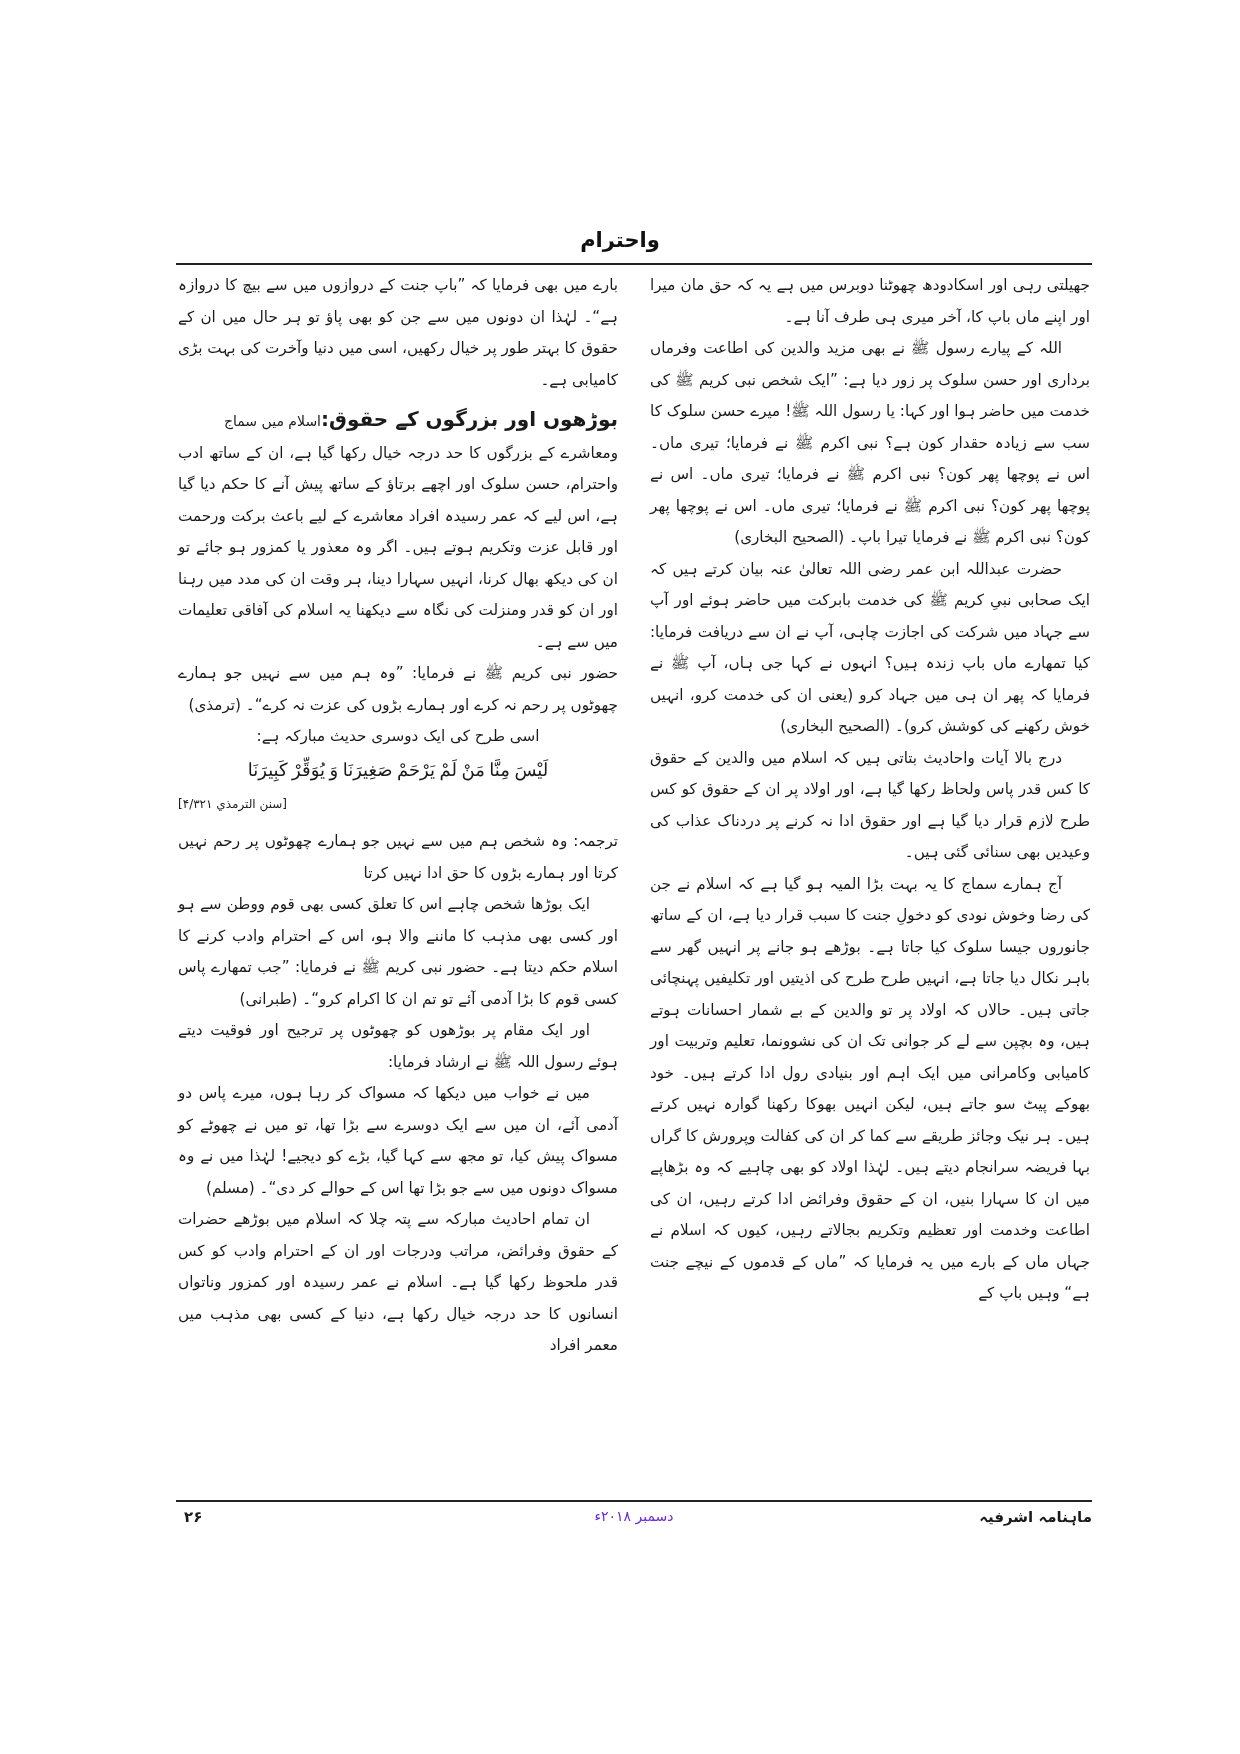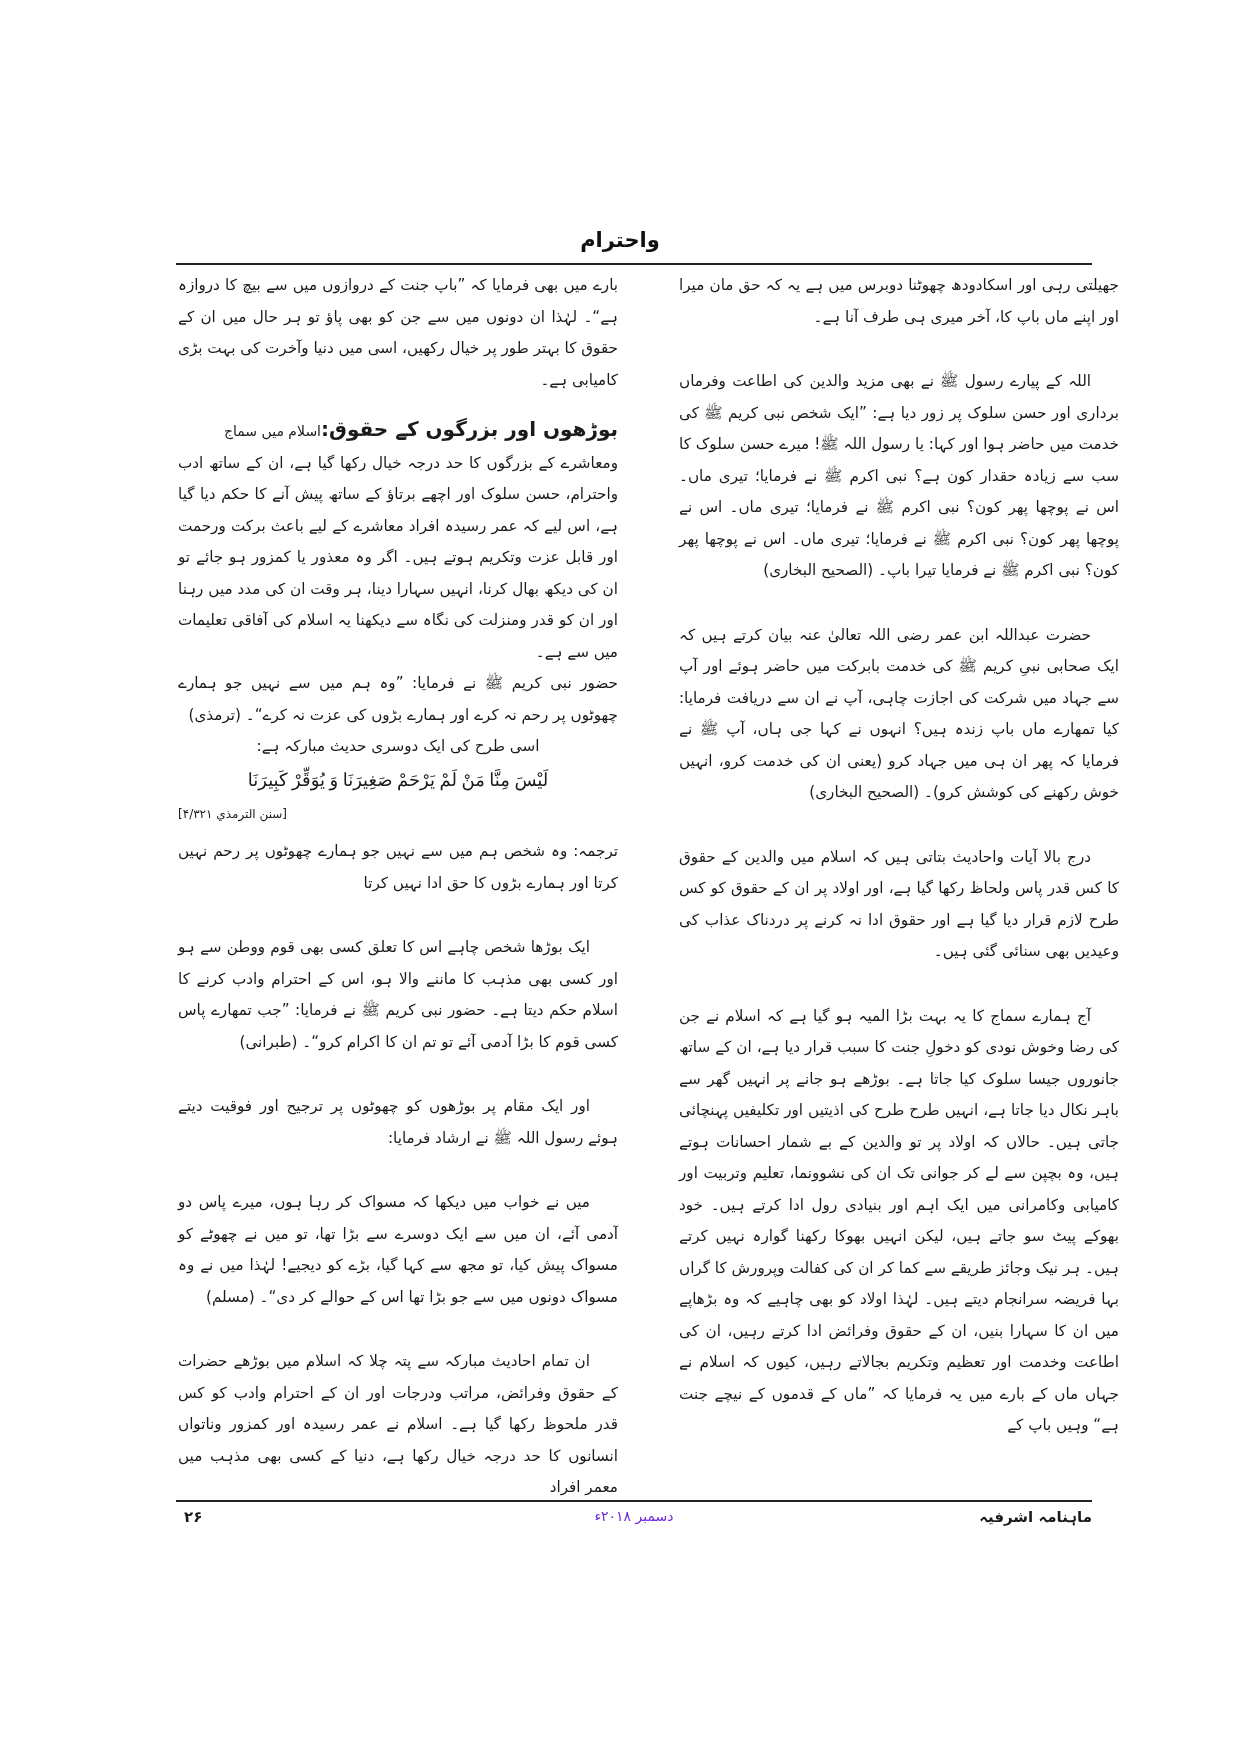--- a/index.html
+++ b/index.html
@@ -16,26 +16,26 @@
       position: absolute; left: 176px; width: 916px; height: 0;
       border-top: 2.5px solid #222;
     }
     .rule.top { top: 263px; }
     .rule.bottom { top: 1500px; }
     .column {
       position: absolute; top: 270px; width: 440px;
       direction: rtl; text-align: justify; text-align-last: right;
       font-family: "DejaVu Sans", sans-serif; font-size: 15.2px; line-height: 31.5px;
     }
-    .column.right { left: 679px; width: 440px; }
+    .column.right { left: 650px; width: 440px; }
     .column.left { left: 178px; width: 440px; }
     .para { margin: 0; }
-    .para.indent { text-indent: 28px; margin-top: 33px; }
+    .para.indent { text-indent: 28px; }
     .section-heading {
-      margin: 18px 0 0 0; font-weight: bold;
+      margin: 8px 0 0 0; font-weight: bold;
     }
     .section-heading .big { font-size: 20px; font-weight: bold; }
     .section-heading .rest { font-size: 14px; font-weight: normal; }
     .arabic {
       margin: 0; font-family: Liberation Serif, serif; font-size: 18px;
       text-align: center; text-align-last: center; line-height: 34px;
     }
     .citation {
       margin: 2px 0 6px 0; text-align: left; text-align-last: left; direction: ltr;
       font-size: 12px;

